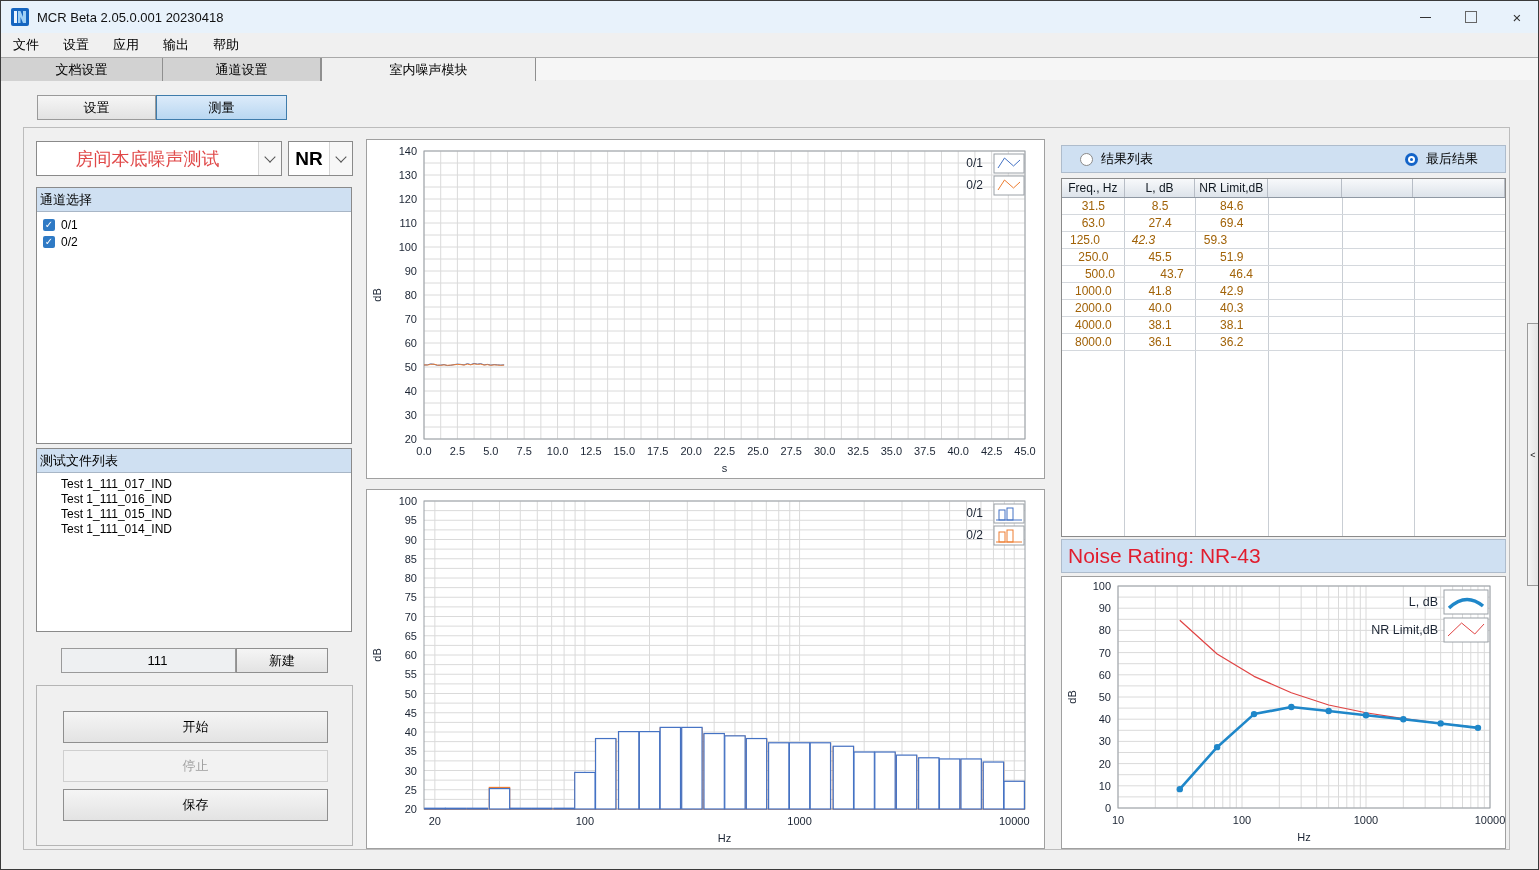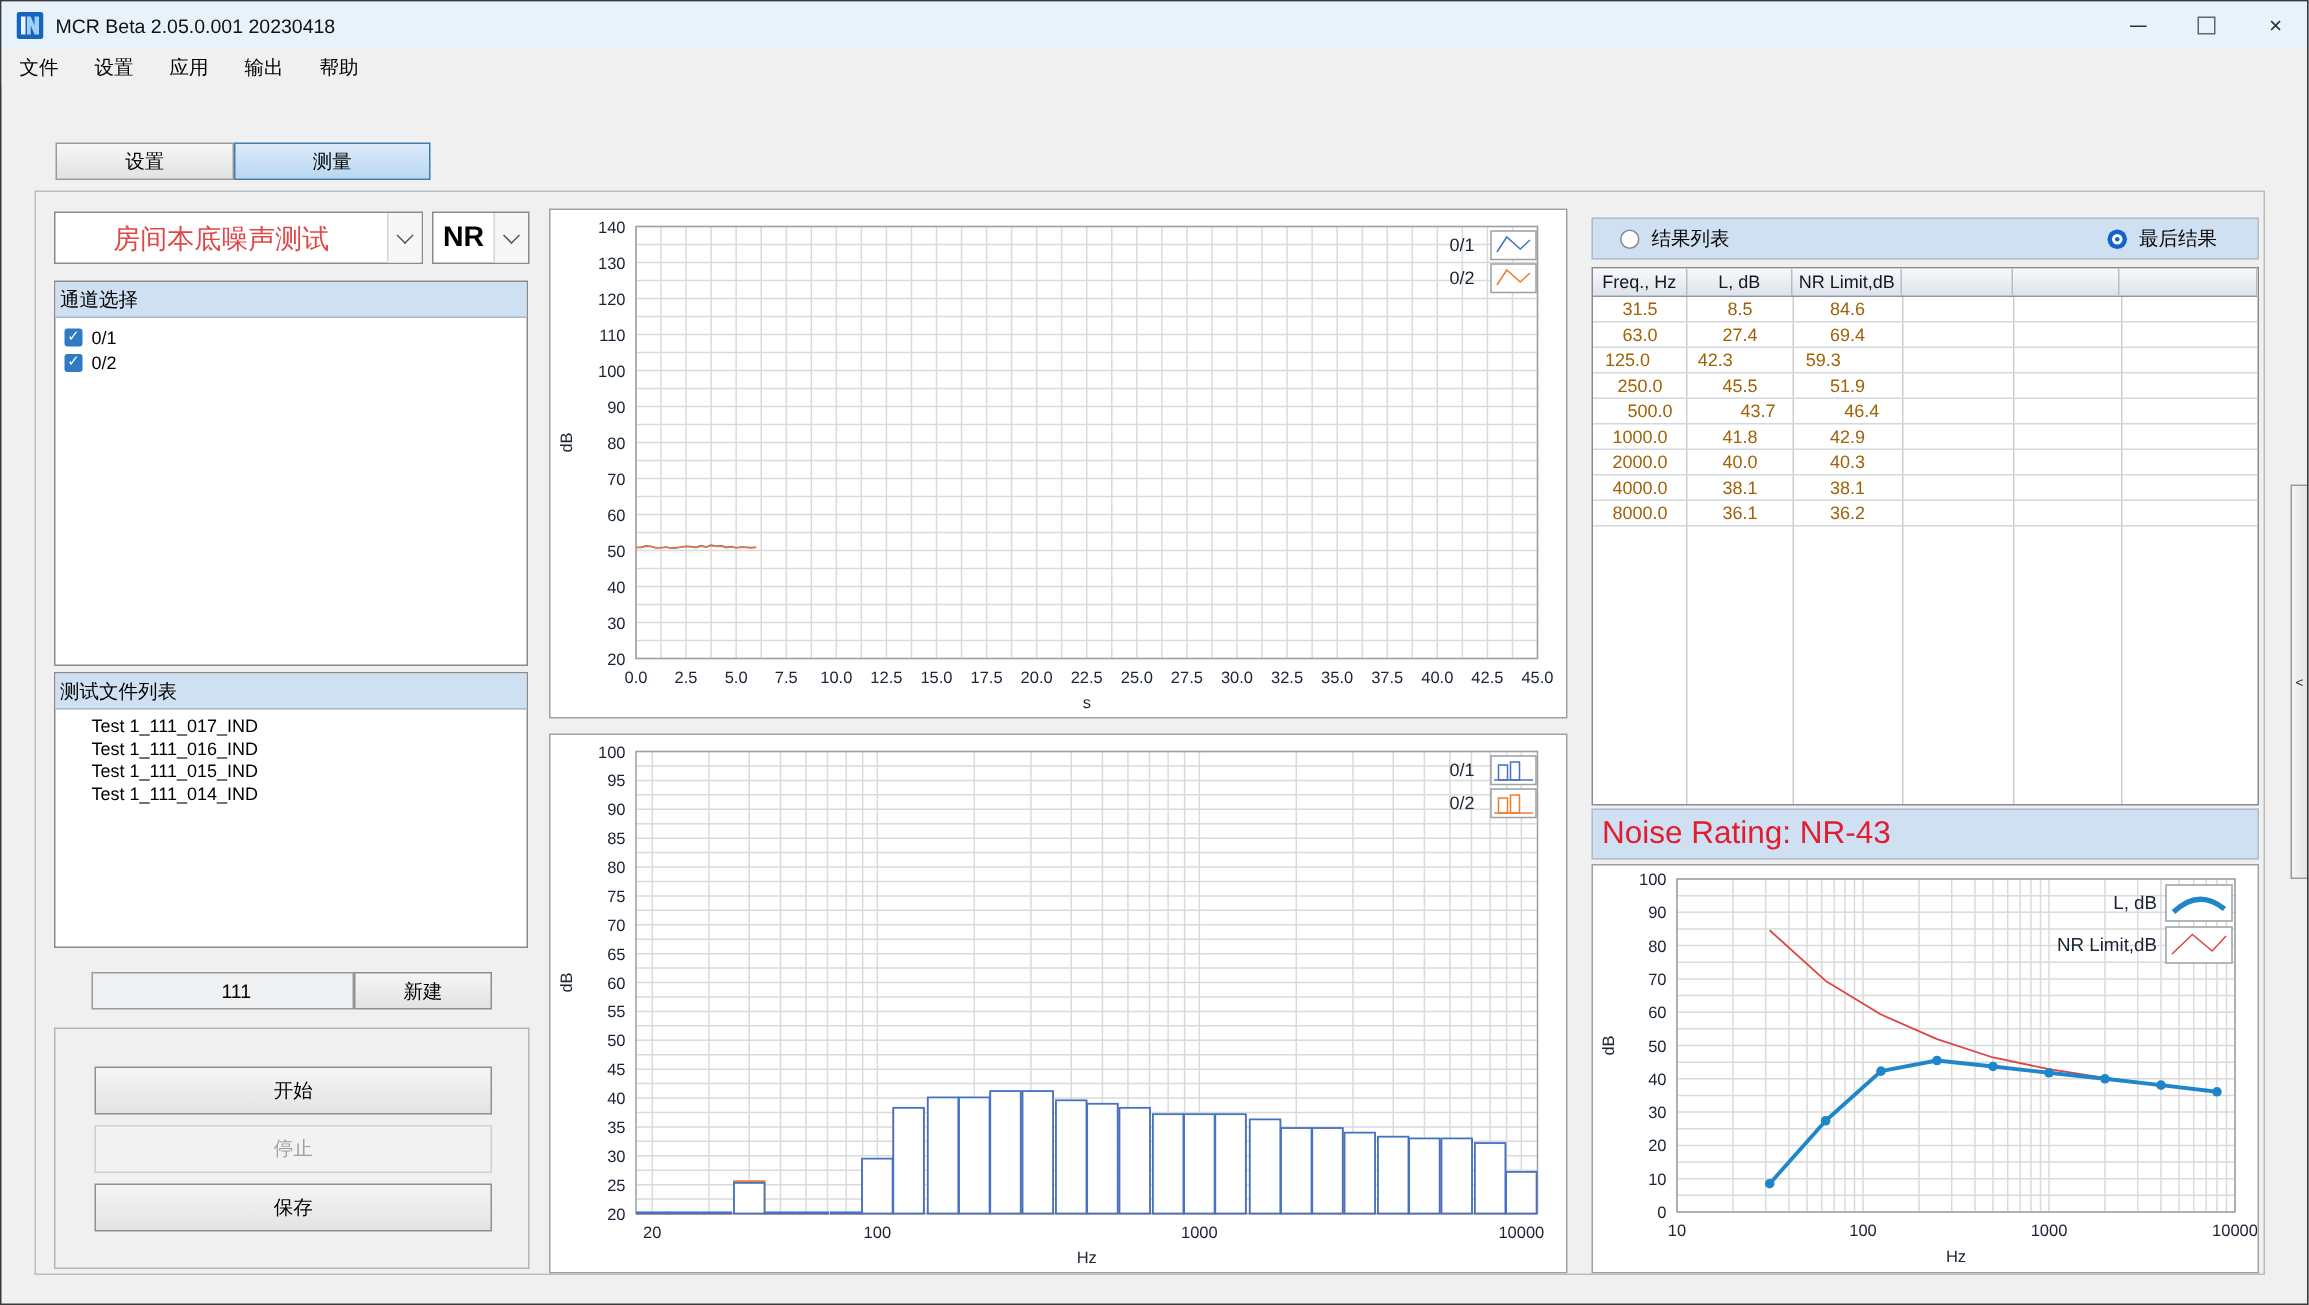--- a/index.html
+++ b/index.html
@@ -99,20 +99,25 @@
   </div>
 
   <div class="menubar">
       <div class="menu-item">文件</div>
       <div class="menu-item">设置</div>
       <div class="menu-item">应用</div>
       <div class="menu-item">输出</div>
       <div class="menu-item">帮助</div>
     </div>
 
+  <div class="tabbar">
+      <div class="mtab" style="width: 162px;">文档设置</div>
+      <div class="mtab" style="width: 158px;">通道设置</div>
+      <div class="mtab active" style="width: 215px;">室内噪声模块</div>
+    </div>
 
   <div class="groupborder"></div>
 
   <div class="stab" id="stab0">设置</div>
   <div class="stab active" id="stab1">测量</div>
 
   <div class="combo" id="combo-test">
     <span class="val">房间本底噪声测试</span>
     <span class="arrowbox">
         <span class="chev"></span>
@@ -455,21 +460,21 @@
       <div class="trow" style="top: 36px;">
         <div class="td" style="width: 63px;">63.0</div>
         <div class="td" style="width: 71px;">27.4</div>
         <div class="td" style="width: 73px;">69.4</div>
         <div class="td" style="width: 74px;"></div>
         <div class="td" style="width: 72px;"></div>
         <div class="td" style="width: 92px;"></div>
       </div>
       <div class="trow" style="top: 53px;">
         <div class="td" style="width: 46px;">125.0</div>
-        <div class="td" style="width: 71px;">42.3</div>
+        <div class="td" style="width: 71px; font-style: italic;">42.3</div>
         <div class="td" style="width: 73px;">59.3</div>
         <div class="td" style="width: 74px;"></div>
         <div class="td" style="width: 72px;"></div>
         <div class="td" style="width: 92px;"></div>
       </div>
       <div class="trow" style="top: 70px;">
         <div class="td" style="width: 63px;">250.0</div>
         <div class="td" style="width: 71px;">45.5</div>
         <div class="td" style="width: 73px;">51.9</div>
         <div class="td" style="width: 74px;"></div>

